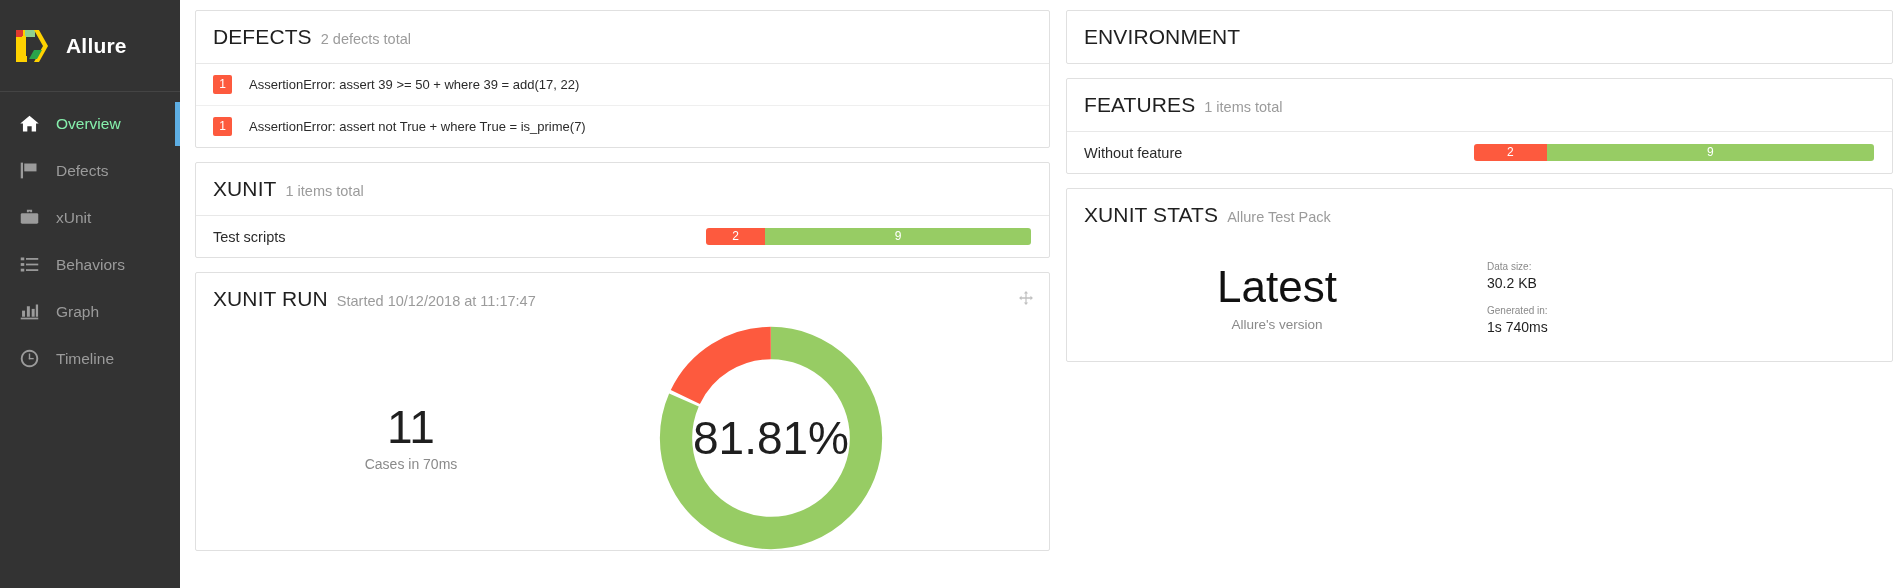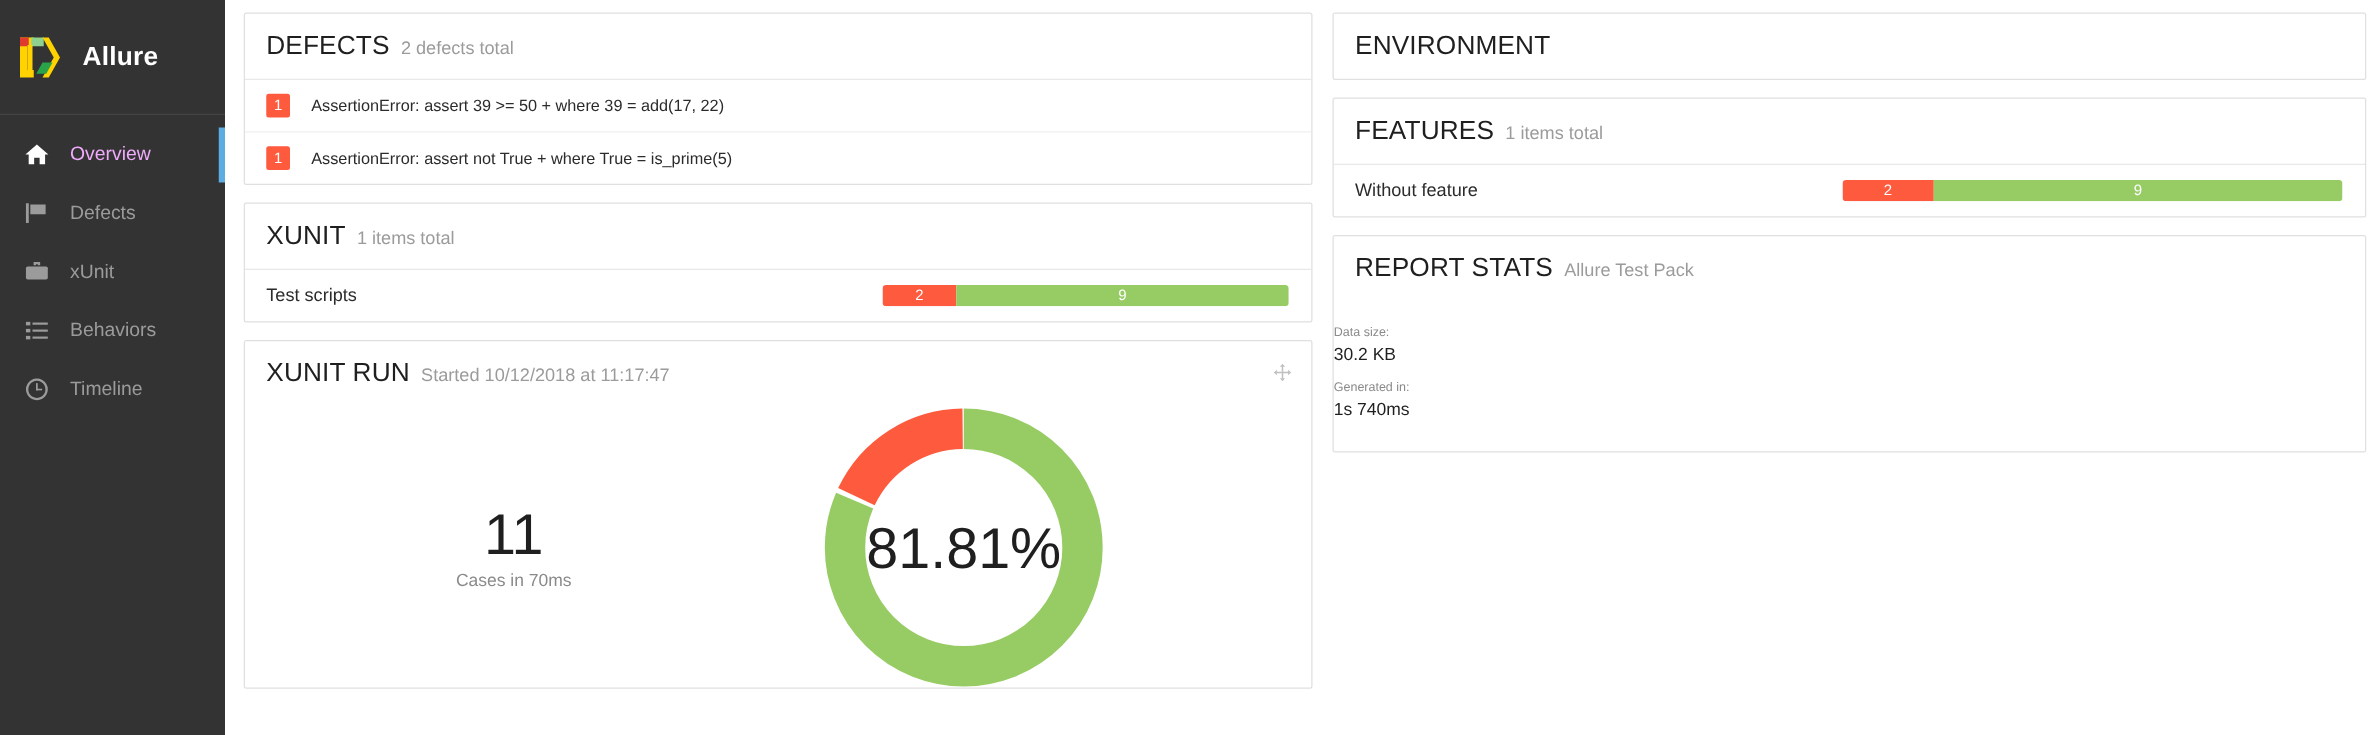--- a/index.html
+++ b/index.html
@@ -31,21 +31,21 @@
   }
   .nav { padding-top: 8px; }
   .nav-item {
     position: relative;
     height: 47px; display: flex; align-items: center;
     padding-left: 18px; gap: 16px;
     color: #9b9b9b; font-size: 15.5px; cursor: pointer;
   }
   .nav-item .nav-ico { width: 22px; height: 22px; flex: 0 0 22px;
     display: flex; align-items: center; justify-content: center; }
-  .nav-item.active { color: #f0abfc; }
+  .nav-item.active { color: #86efac; }
   .nav-item.active .nav-ico svg { fill: #ffffff; }
   .nav-item .nav-ico svg { fill: #9b9b9b; }
   .nav-item.active::after {
     content: ""; position: absolute; right: 0; top: 2px;
     width: 5px; height: 44px; background: #5dade2;
   }
 
   
   .content {
     flex: 1; height: 588px; background: #ffffff;
@@ -197,20 +197,32 @@
               <rect x="8" y="11" width="14" height="2"></rect>
             <rect x="2" y="16.8" width="4" height="3.2"></rect>
               <rect x="8" y="17.4" width="14" height="2"></rect>
           </svg>
         </span>
         <span>Behaviors</span>
       </div>
       <div class="nav-item">
         <span class="nav-ico">
           <svg viewBox="0 0 24 24" width="21" height="21">
+            <rect x="2" y="19" width="20" height="2"></rect>
+            <rect x="3.5" y="11" width="3.4" height="7"></rect>
+            <rect x="9" y="6" width="3.4" height="12"></rect>
+            <rect x="14.5" y="9" width="3.4" height="9"></rect>
+            <rect x="19.2" y="4" width="2.6" height="14"></rect>
+          </svg>
+        </span>
+        <span>Graph</span>
+      </div>
+      <div class="nav-item">
+        <span class="nav-ico">
+          <svg viewBox="0 0 24 24" width="21" height="21">
             <path d="M12 2 a10 10 0 1 0 0.01 0 Z M12 4.2 a7.8 7.8 0 1 1 -0.01 0 Z"></path>
             <rect x="11.2" y="6.3" width="1.6" height="6.6"></rect>
             <rect x="11.2" y="11.4" width="5.6" height="1.5"></rect>
           </svg>
         </span>
         <span>Timeline</span>
       </div>
     </nav>
   </aside>
 
@@ -222,21 +234,21 @@
         <div class="widget-head">
           <span class="widget-title">DEFECTS</span>
           <span class="widget-sub">2 defects total</span>
         </div>
         <div class="defect-row">
           <span class="badge">1</span>
           <span class="defect-text">AssertionError: assert 39 &gt;= 50 + where 39 = add(17, 22)</span>
         </div>
         <div class="defect-row">
           <span class="badge">1</span>
-          <span class="defect-text">AssertionError: assert not True + where True = is_prime(5)</span>
+          <span class="defect-text">AssertionError: assert not True + where True = is_prime(7)</span>
         </div>
       </section>
 
       <section class="widget">
         <div class="widget-head">
           <span class="widget-title">XUNIT</span>
           <span class="widget-sub">1 items total</span>
         </div>
         <div class="bar-row">
           <span class="bar-label">Test scripts</span>
@@ -294,24 +306,28 @@
           <span class="bar-label">Without feature</span>
           <span class="bar-track" style="width:400px;">
             <span class="bar-seg failed" style="width:18.18%;">2</span>
             <span class="bar-seg passed" style="width:81.82%;">9</span>
           </span>
         </div>
       </section>
 
       <section class="widget">
         <div class="widget-head no-border">
-          <span class="widget-title">REPORT STATS</span>
+          <span class="widget-title">XUNIT STATS</span>
           <span class="widget-sub">Allure Test Pack</span>
         </div>
         <div class="stats-body">
+          <div class="stats-version">
+            <div class="stats-version-value">Latest</div>
+            <div class="stats-version-label">Allure's version</div>
+          </div>
           <div class="stats-facts">
             <div>
               <div class="fact-key">Data size:</div>
               <div class="fact-val">30.2 KB</div>
             </div>
             <div>
               <div class="fact-key">Generated in:</div>
               <div class="fact-val">1s 740ms</div>
             </div>
           </div>

